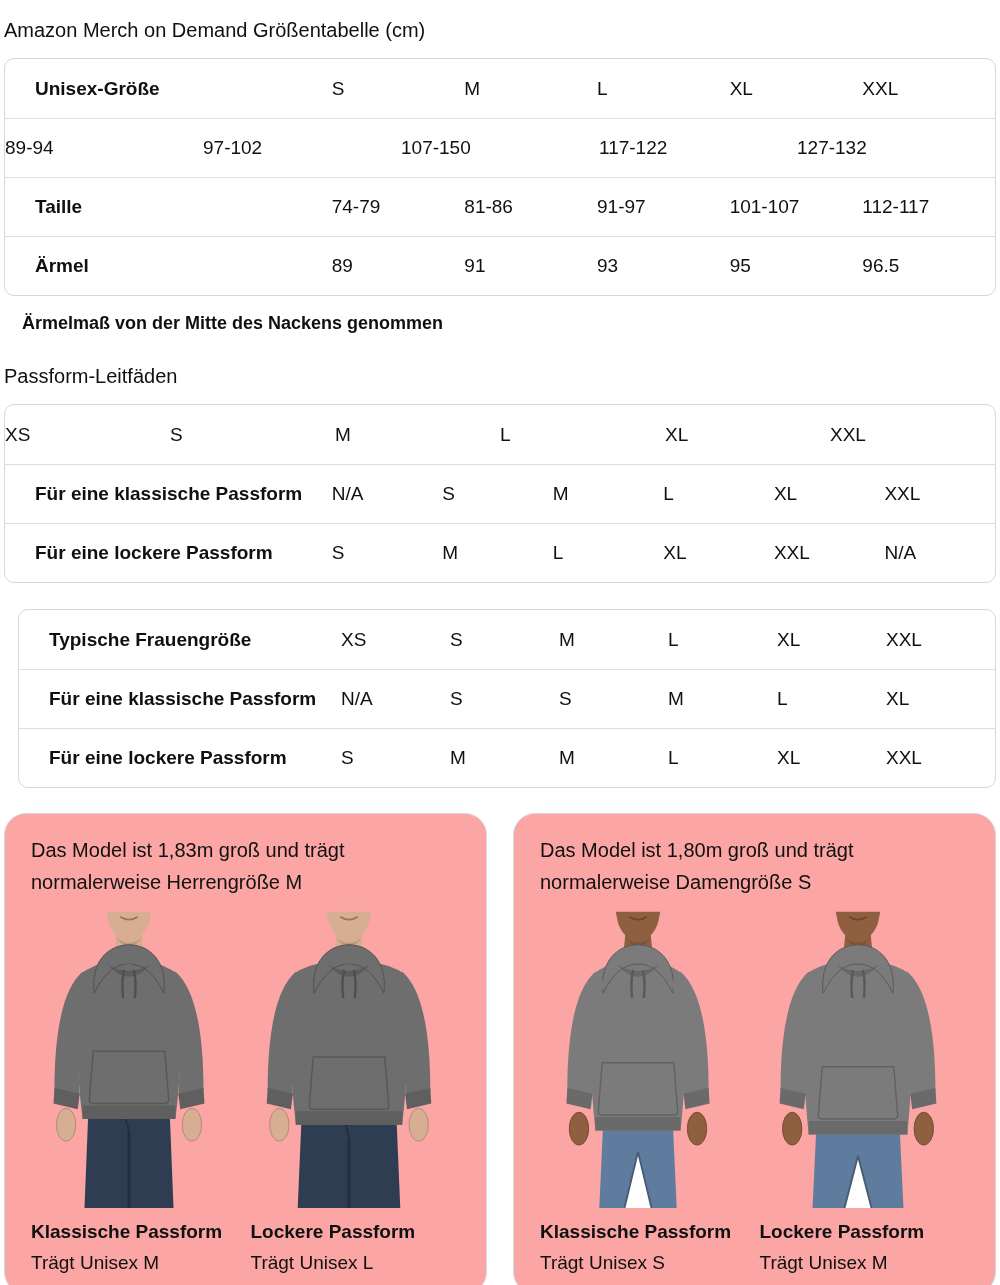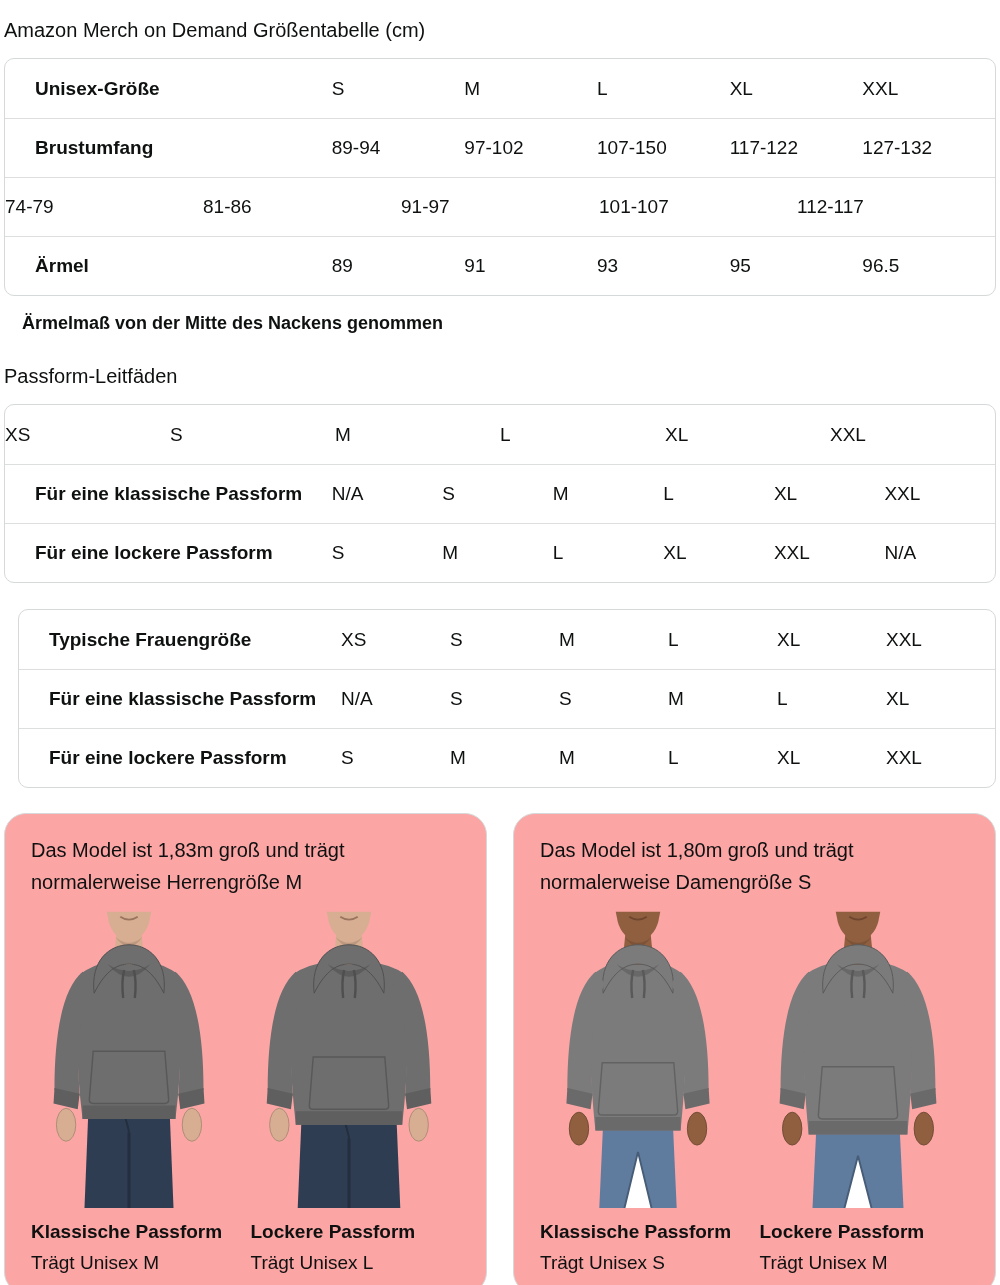--- a/index.html
+++ b/index.html
@@ -14,21 +14,21 @@
     font-family:"Liberation Sans","DejaVu Sans",sans-serif;
     color:var(--text);
   }
   .page{padding:18px 4px;}
   .page-title{
     font-size:20px;font-weight:400;line-height:24px;margin:0 0 16px 0;
   }
   .tbl{
     border:1px solid var(--border);border-radius:10px;background:#fff;overflow:hidden;
   }
-  .trow{display:flex;align-items:center;height:59px;border-top:1px solid var(--sep);justify-content:center;}
+  .trow{display:flex;align-items:center;height:59px;border-top:1px solid var(--sep);}
   .trow:first-child{border-top:none;}
   .tlabel{width:33%;padding-left:30px;font-weight:700;font-size:19px;}
   .tcell{flex:1;font-size:19px;}
   .note{font-size:18px;line-height:22px;margin:16px 0 0 18px;font-weight:bold;}
   .section-title{font-size:20px;font-weight:400;line-height:24px;margin:30px 0 16px 0;}
   .tbl + .tbl{margin-top:26px;margin-left:14px;}
   .cards{display:flex;gap:26px;margin-top:25px;}
   .card{
     flex:1;border:1px solid var(--border);border-radius:22px;
     padding:20px 26px 18px 26px;background:#fca5a5;
@@ -51,28 +51,28 @@
   <div class="tbl" id="size-table">
       <div class="trow">
         <div class="tlabel">Unisex-Größe</div>
         <div class="tcell">S</div>
         <div class="tcell">M</div>
         <div class="tcell">L</div>
         <div class="tcell">XL</div>
         <div class="tcell">XXL</div>
       </div>
       <div class="trow">
-        <div class="tlabel">Brustumfang</div>
         <div class="tcell">89-94</div>
         <div class="tcell">97-102</div>
         <div class="tcell">107-150</div>
         <div class="tcell">117-122</div>
         <div class="tcell">127-132</div>
       </div>
       <div class="trow">
+        <div class="tlabel">Taille</div>
         <div class="tcell">74-79</div>
         <div class="tcell">81-86</div>
         <div class="tcell">91-97</div>
         <div class="tcell">101-107</div>
         <div class="tcell">112-117</div>
       </div>
       <div class="trow">
         <div class="tlabel">Ärmel</div>
         <div class="tcell">89</div>
         <div class="tcell">91</div>

